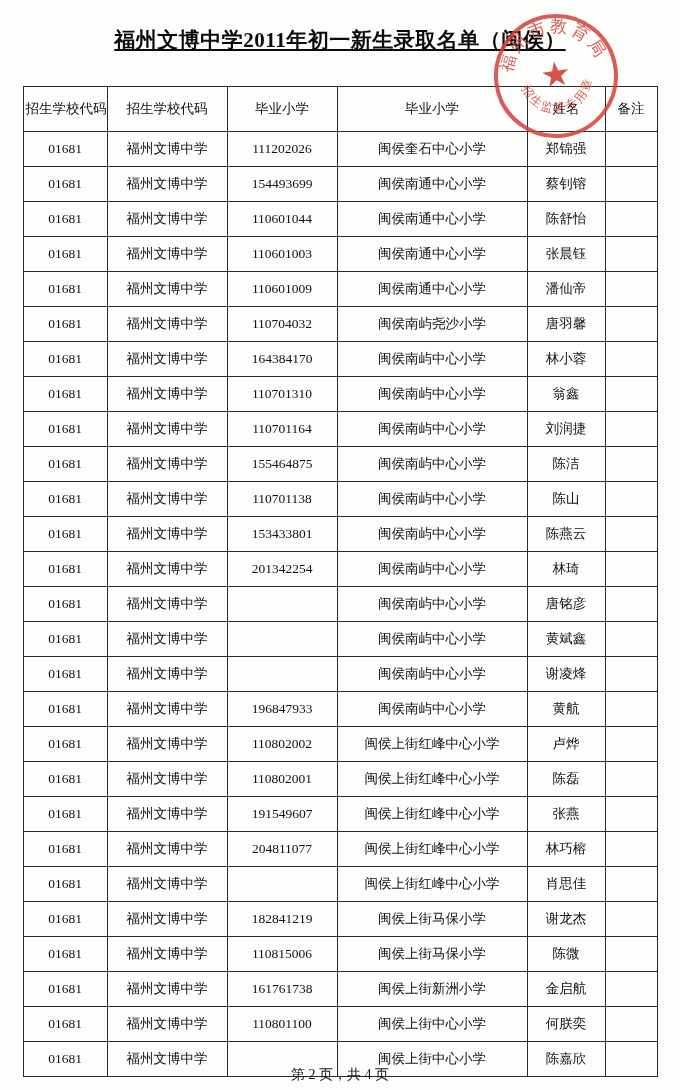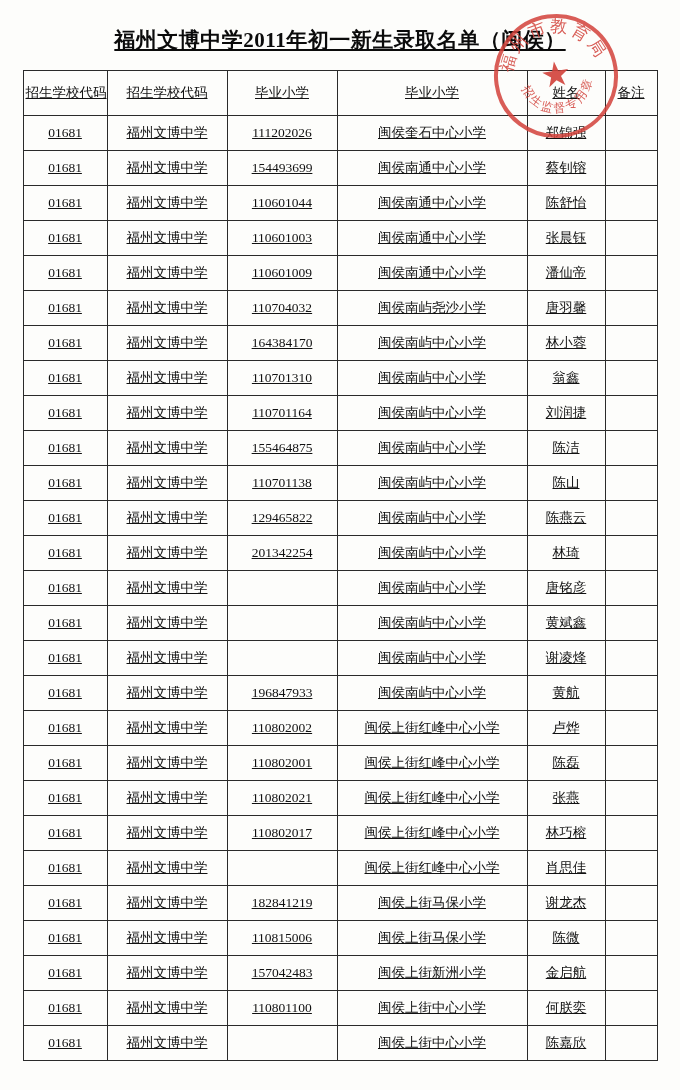--- a/index.html
+++ b/index.html
@@ -28,23 +28,22 @@
     font-weight: bold;
     letter-spacing: 0.5px;
     padding-top: 26px;
     padding-bottom: 16px;
     color: #0b0b0b;
     text-decoration: underline;
   }
   table.roster {
     border-collapse: collapse;
     width: 634px;
-    margin: 0 auto;
+    margin: 16px auto;
     table-layout: fixed;
-    text-decoration: underline;
   }
   table.roster th, table.roster td {
     border: 1px solid #2a2a2a;
     text-align: center;
     vertical-align: middle;
     font-size: 13.5px;
     height: 34px;
     padding: 0 2px;
     line-height: 1.2;
     white-space: nowrap;
@@ -196,21 +195,21 @@
           <td>01681</td>
           <td>福州文博中学</td>
           <td>110701138</td>
           <td>闽侯南屿中心小学</td>
           <td>陈山</td>
           <td></td>
         </tr>
         <tr>
           <td>01681</td>
           <td>福州文博中学</td>
-          <td>129465822</td>
+          <td>153433801</td>
           <td>闽侯南屿中心小学</td>
           <td>陈燕云</td>
           <td></td>
         </tr>
         <tr>
           <td>01681</td>
           <td>福州文博中学</td>
           <td>201342254</td>
           <td>闽侯南屿中心小学</td>
           <td>林琦</td>
@@ -260,29 +259,29 @@
           <td>01681</td>
           <td>福州文博中学</td>
           <td>110802001</td>
           <td>闽侯上街红峰中心小学</td>
           <td>陈磊</td>
           <td></td>
         </tr>
         <tr>
           <td>01681</td>
           <td>福州文博中学</td>
-          <td>110802021</td>
+          <td>191549607</td>
           <td>闽侯上街红峰中心小学</td>
           <td>张燕</td>
           <td></td>
         </tr>
         <tr>
           <td>01681</td>
           <td>福州文博中学</td>
-          <td>110802017</td>
+          <td>204811077</td>
           <td>闽侯上街红峰中心小学</td>
           <td>林巧榕</td>
           <td></td>
         </tr>
         <tr>
           <td>01681</td>
           <td>福州文博中学</td>
           <td></td>
           <td>闽侯上街红峰中心小学</td>
           <td>肖思佳</td>
@@ -300,21 +299,21 @@
           <td>01681</td>
           <td>福州文博中学</td>
           <td>110815006</td>
           <td>闽侯上街马保小学</td>
           <td>陈微</td>
           <td></td>
         </tr>
         <tr>
           <td>01681</td>
           <td>福州文博中学</td>
-          <td>157042483</td>
+          <td>161761738</td>
           <td>闽侯上街新洲小学</td>
           <td>金启航</td>
           <td></td>
         </tr>
         <tr>
           <td>01681</td>
           <td>福州文博中学</td>
           <td>110801100</td>
           <td>闽侯上街中心小学</td>
           <td>何朕奕</td>
@@ -341,14 +340,15 @@
           <textPath href="#sealTop" startOffset="50%" text-anchor="middle">福州市教育局</textPath>
         </text>
         <text fill="#d2413a" font-size="12" font-family="'Liberation Serif', serif" opacity="0.85" letter-spacing="2">
           <textPath href="#sealBottom" startOffset="50%" text-anchor="middle">招生监督专用章</textPath>
         </text>
         <text x="70" y="80" text-anchor="middle" font-size="34" fill="#d2413a" opacity="0.9">★</text>
       </g>
     </svg>
   </div>
 
+  <div class="footer">第 2 页，共 4 页</div>
 
 </div>
 
 </body></html>

